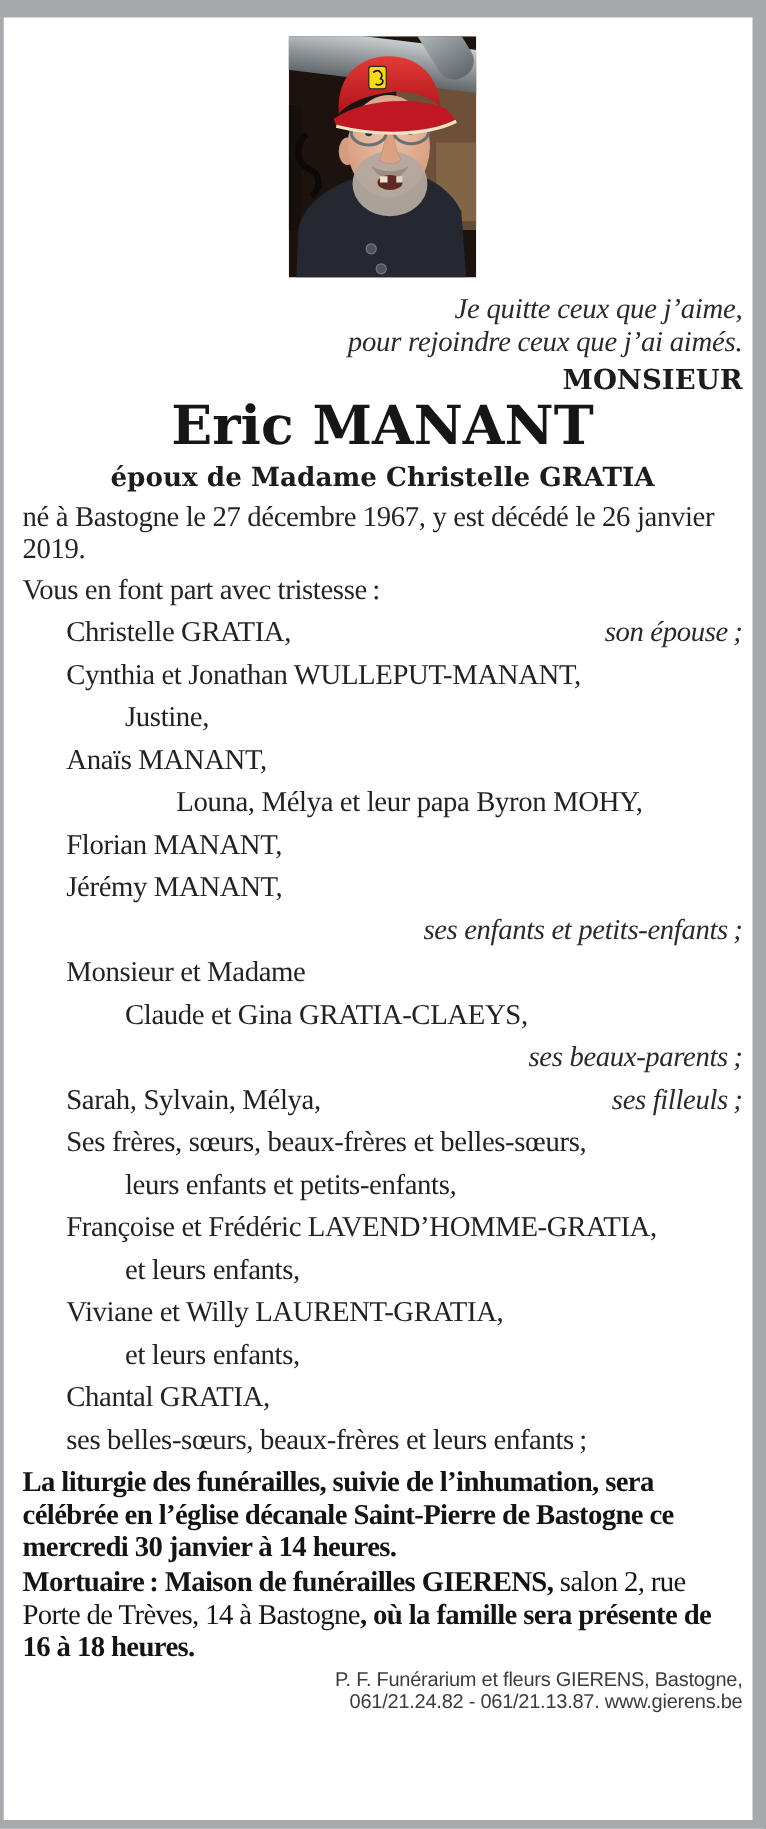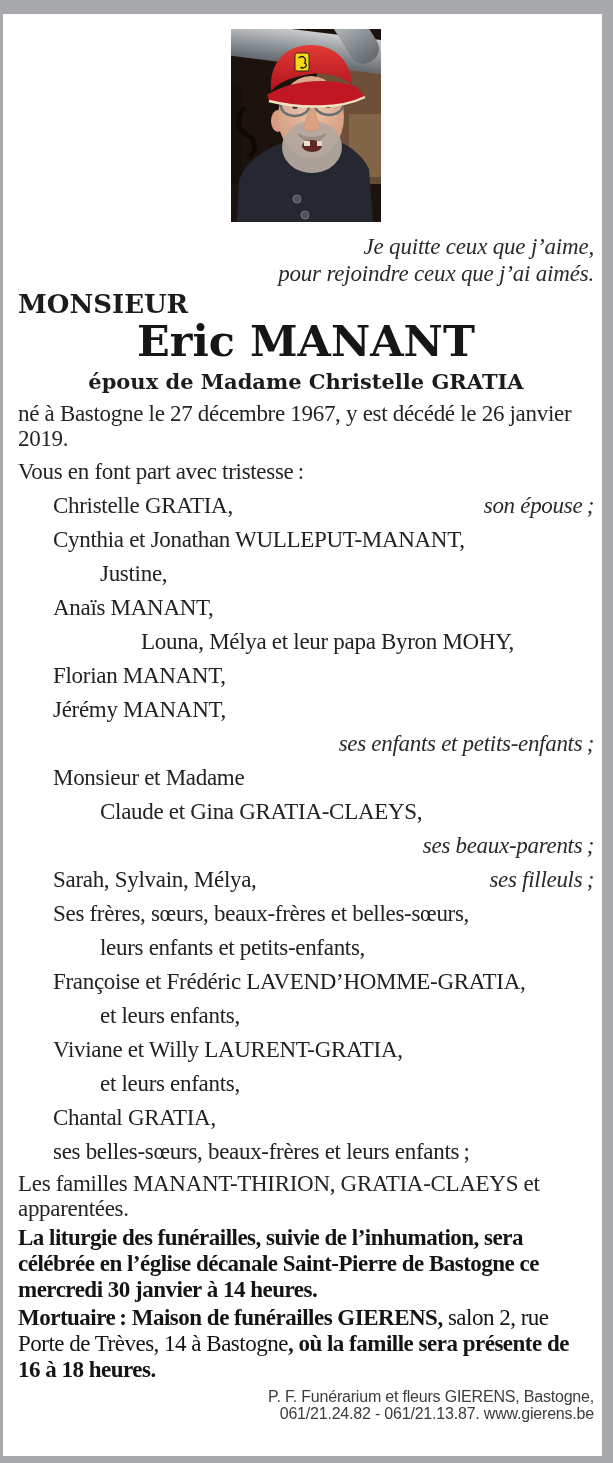--- a/index.html
+++ b/index.html
@@ -29,24 +29,24 @@
     margin-top:11px;
     text-align:right;
     font-style:italic;
     font-size:23px;
     line-height:27px;
     color:#2a2a2a;
     letter-spacing:-0.2px;
   }
   .title{
     margin-top:4px;
-    text-align:left;
+    text-align:right;
     font-family:"DejaVu Serif", serif;
     font-weight:bold;
-    font-size:26px;
+    font-size:22px;
     line-height:26px;
     color:#1c1c1c;
   }
   .name{
     margin:0;
     text-align:center;
     font-family:"DejaVu Serif", serif;
     font-weight:bold;
     font-size:43px;
     line-height:48px;
@@ -255,21 +255,20 @@
       <div class="fam-row">
         <span class="fam-left ind0">Chantal GRATIA,</span>
         <span class="fam-rel"></span>
       </div>
       <div class="fam-row">
         <span class="fam-left ind0">ses belles-sœurs, beaux-frères et leurs enfants ;</span>
         <span class="fam-rel"></span>
       </div>
     </div>
 
-  <p class="para families">Les familles MANANT-THIRION, GRATIA-CLAEYS et apparentées.</p>
 
   <p class="bold-block">La liturgie des funérailles, suivie de l’inhumation, sera célébrée en l’église décanale Saint-Pierre de Bastogne ce mercredi 30 janvier à 14 heures.</p>
 
   <p class="bold-block mortuary" id="mortuary"><span class="b">Mortuaire : Maison de funérailles GIERENS,</span><span> salon 2, rue Porte de Trèves, 14 à Bastogne</span><span class="b">, où la famille sera présente de 16 à 18 heures.</span></p>
 
   <div class="footer">
     <div>P. F. Funérarium et fleurs GIERENS, Bastogne,</div>
     <div>061/21.24.82 - 061/21.13.87. www.gierens.be</div>
   </div>
 

